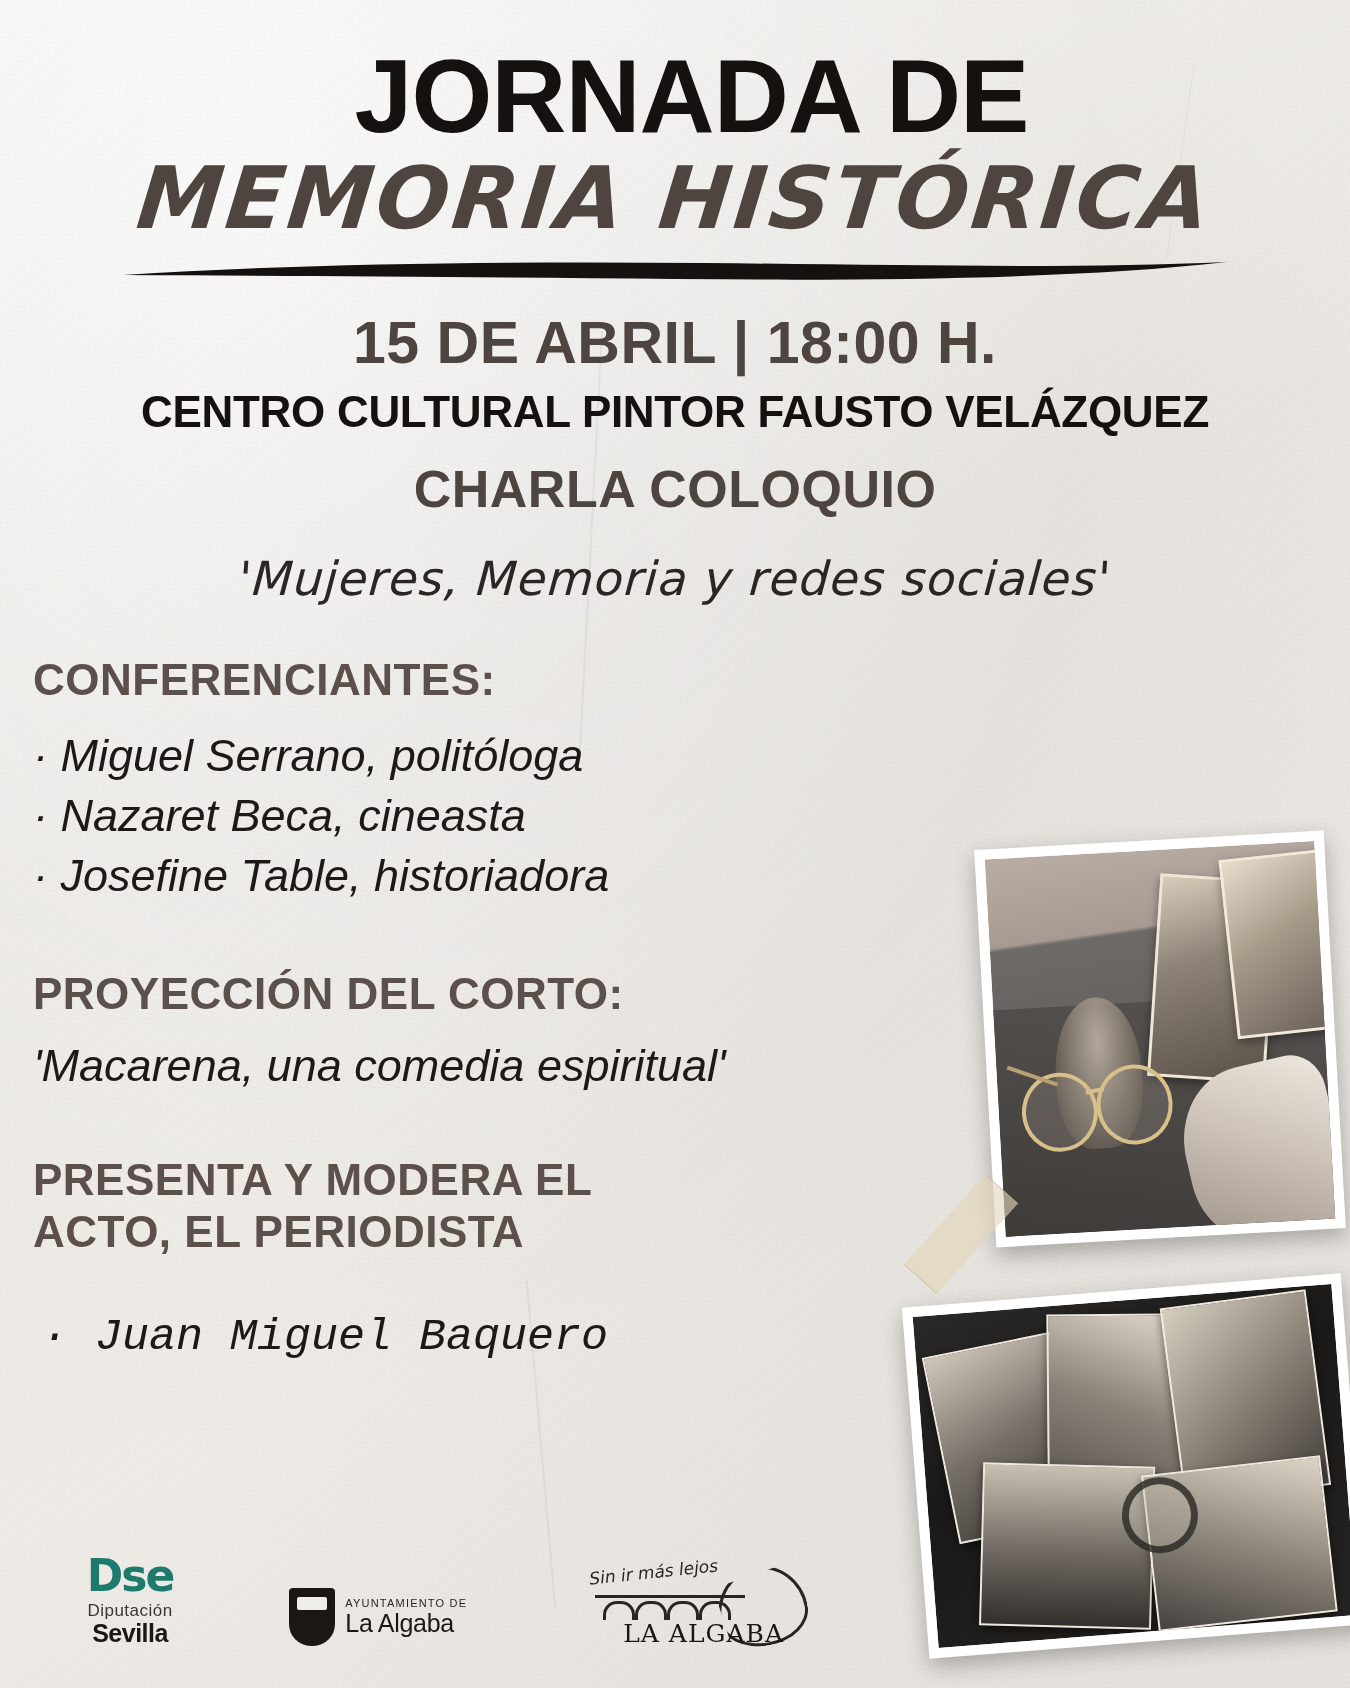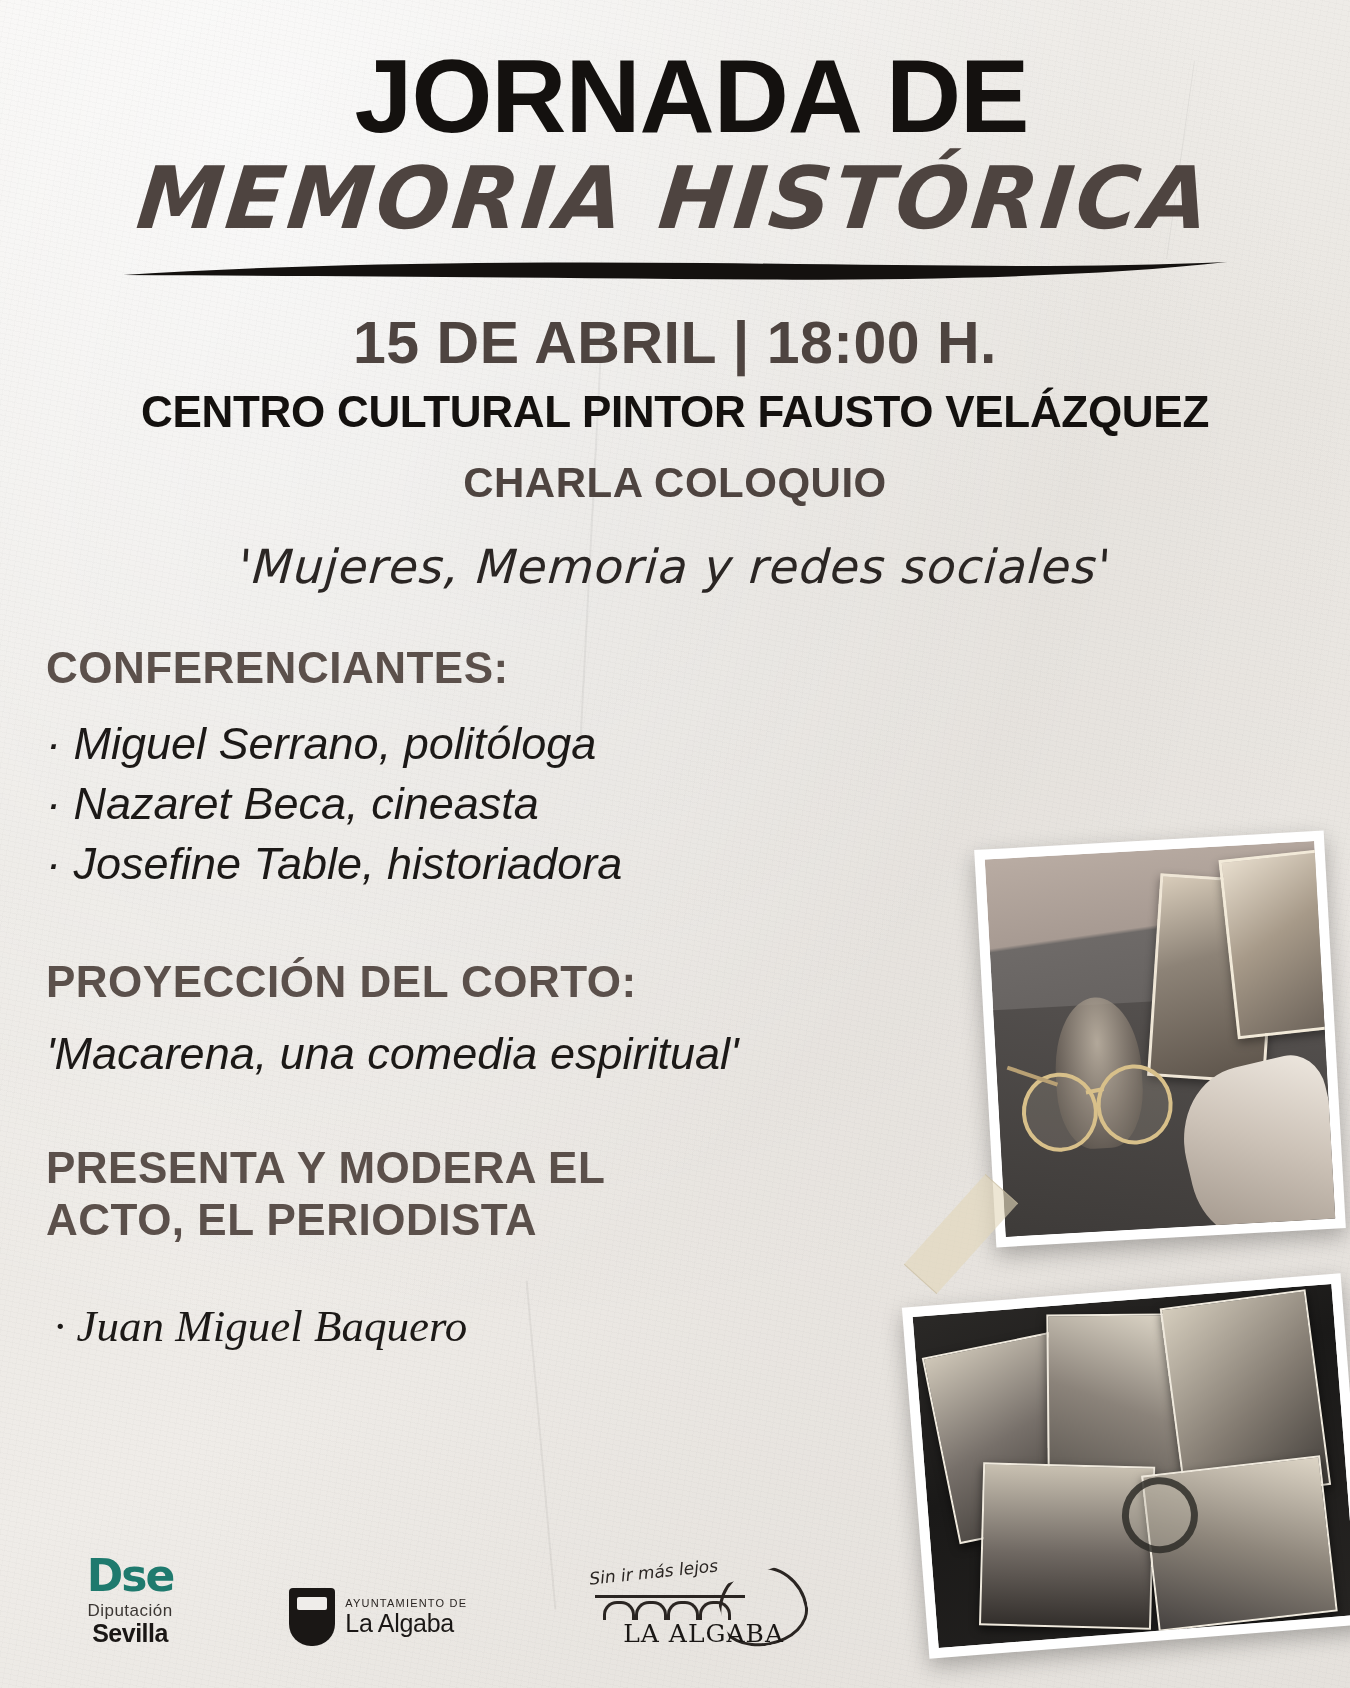--- a/index.html
+++ b/index.html
@@ -98,40 +98,40 @@
     text-align: center;
     font-weight: bold;
     font-size: 44px;
     color: #14110f;
     letter-spacing: -0.3px;
     margin-top: 10px;
   }
   .subtitle-line {
     text-align: center;
     font-weight: bold;
-    font-size: 42px;
+    font-size: 52px;
     color: #4e4440;
     letter-spacing: 0.5px;
     margin-top: 22px;
   }
   .talk-title {
     text-align: center;
     font-family: "DejaVu Sans", sans-serif;
     font-style: italic;
     font-size: 47px;
     color: #2b2624;
     letter-spacing: 1px;
     margin-top: 32px;
     transform: skewX(-4deg);
   }
 
   
   .body-col {
     margin-top: 48px;
-    padding-left: 46px;
+    padding-left: 33px;
     max-width: 900px;
   }
   .section-head {
     font-weight: bold;
     font-size: 44px;
     color: #5b504b;
     letter-spacing: 0.5px;
     line-height: 1.18;
     margin: 0 0 20px 0;
   }
@@ -151,21 +151,21 @@
   .gap-lg { height: 62px; }
   .gap-md { height: 34px; }
   .film-title {
     font-family: "Liberation Sans", sans-serif;
     font-style: italic;
     font-size: 45px;
     color: #1c1917;
     margin: 0;
   }
   .moderator {
-    font-family: Liberation Serif, serif;
+    font-family: Liberation Mono, monospace;
     font-style: italic;
     font-size: 45px;
     color: #1c1917;
     margin: 0;
     padding-left: 8px;
   }
 
   
   .photo {
     position: absolute;

